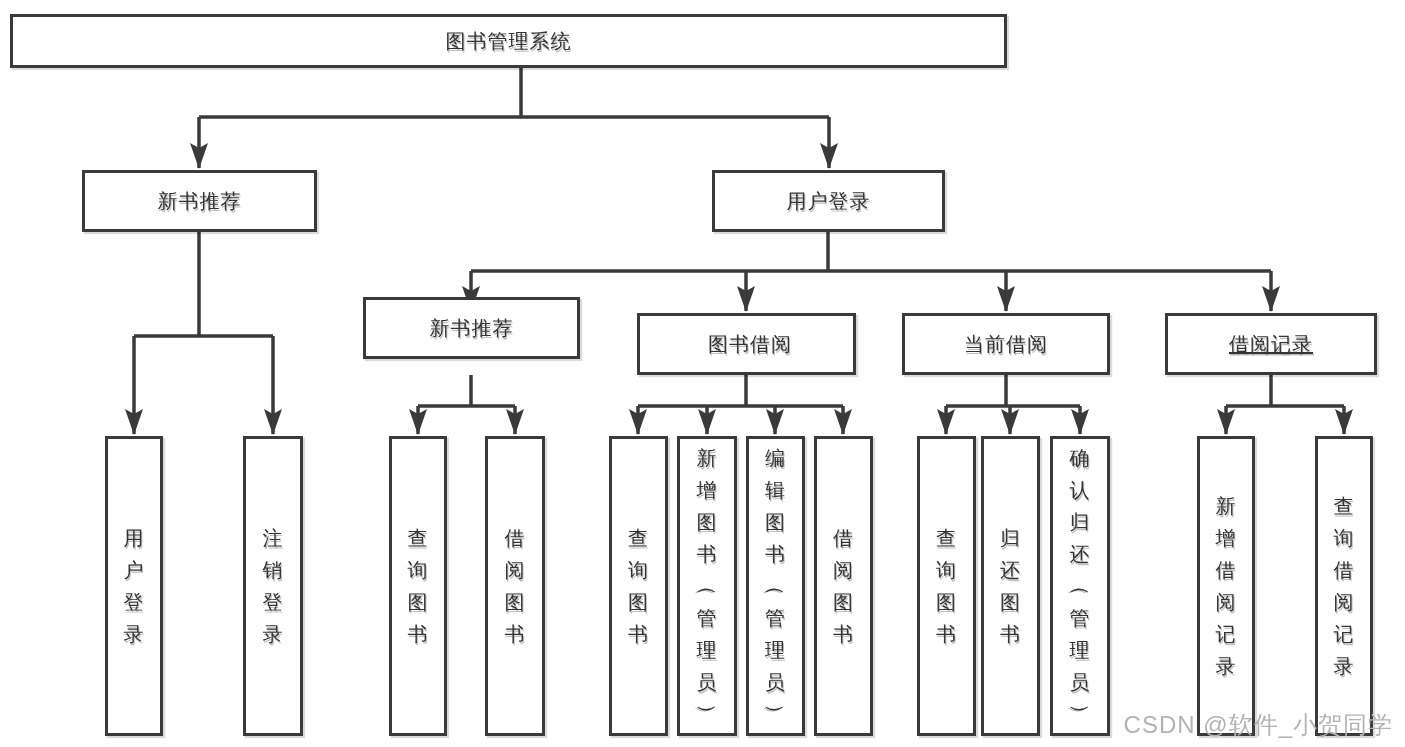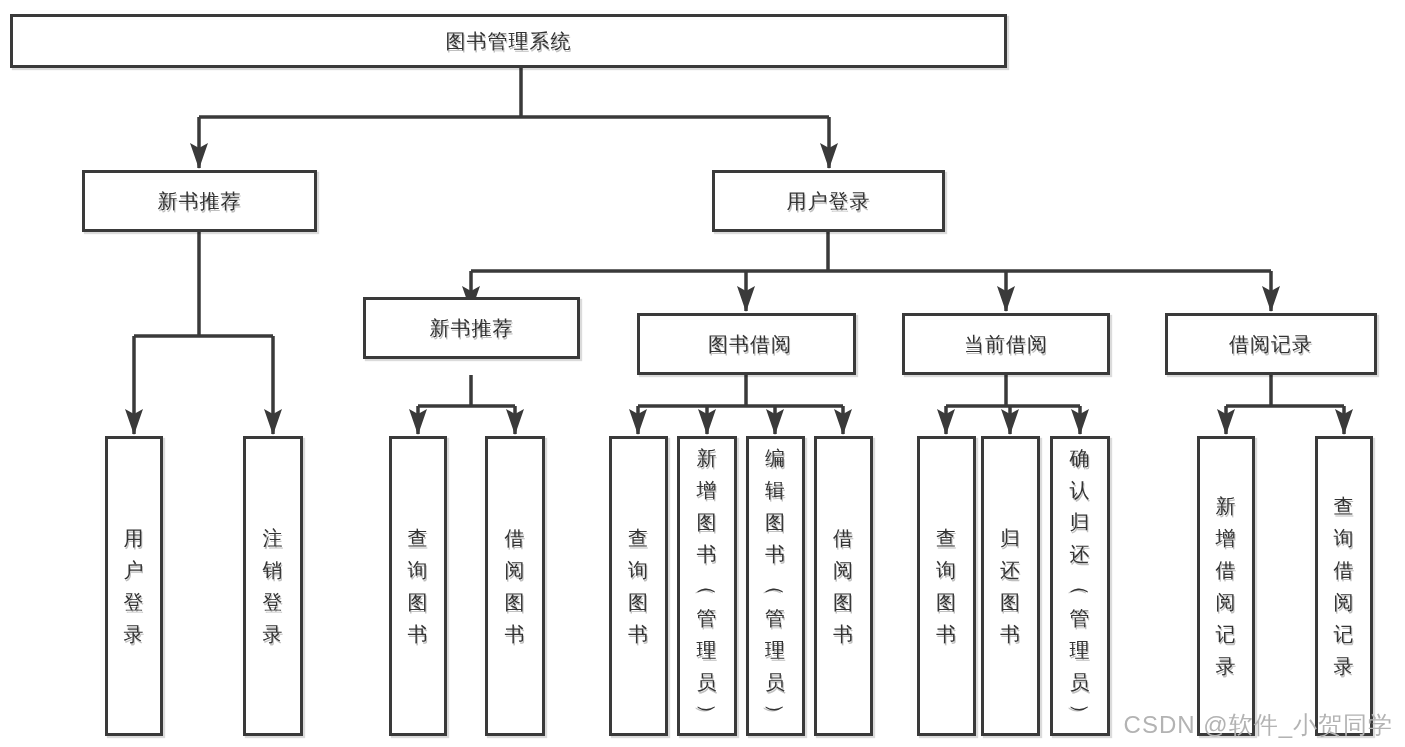--- a/index.html
+++ b/index.html
@@ -40,21 +40,21 @@
     text-align: center;
   }
   .vbox span.rot { transform: rotate(90deg); }
   
   .n-root        { left: 10px;  top: 14px;  width: 997px; height: 54px; }
   .n-user-login  { left: 82px;  top: 170px; width: 235px; height: 62px; }
   .n-book-mgmt   { left: 712px; top: 170px; width: 233px; height: 62px; }
   .n-new-books   { left: 363px; top: 297px; width: 217px; height: 62px; }
   .n-book-borrow { left: 637px; top: 313px; width: 219px; height: 62px; padding-left: 7px; }
   .n-cur-borrow  { left: 902px; top: 313px; width: 208px; height: 62px; font-family: Liberation Serif, serif; }
-  .n-borrow-rec  { left: 1165px;top: 313px; width: 212px; height: 62px; }
+  .n-borrow-rec  { left: 1165px;top: 313px; width: 212px; height: 62px; text-decoration: underline; }
   .leaf          { top: 436px; height: 300px; }
   .l-g1a { left: 105px;  width: 58px; }
   .l-g1b { left: 243px;  width: 60px; }
   .l-g2a { left: 389px;  width: 58px; }
   .l-g2b { left: 485px;  width: 60px; }
   .l-g3a { left: 609px;  width: 59px; }
   .l-g3b { left: 677px;  width: 60px; }
   .l-g3c { left: 746px;  width: 59px; }
   .l-g3d { left: 814px;  width: 59px; }
   .l-g4a { left: 917px;  width: 59px; }

